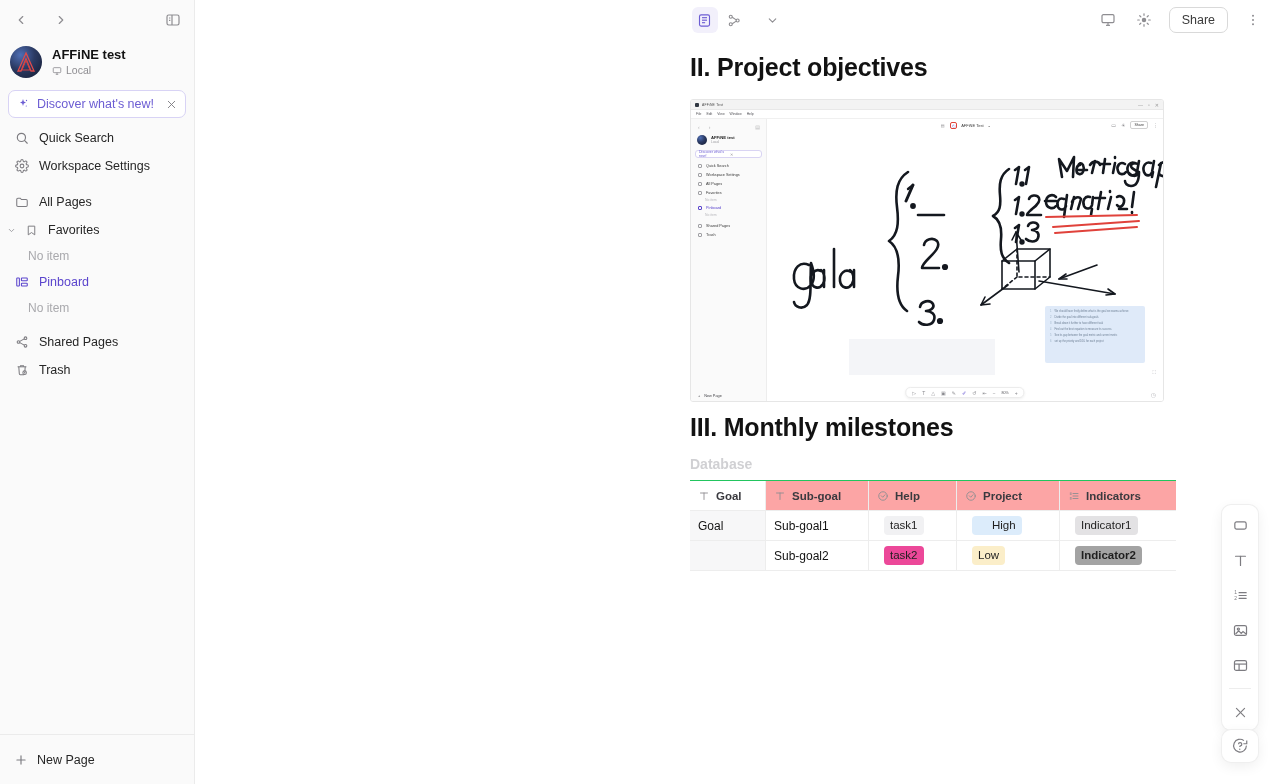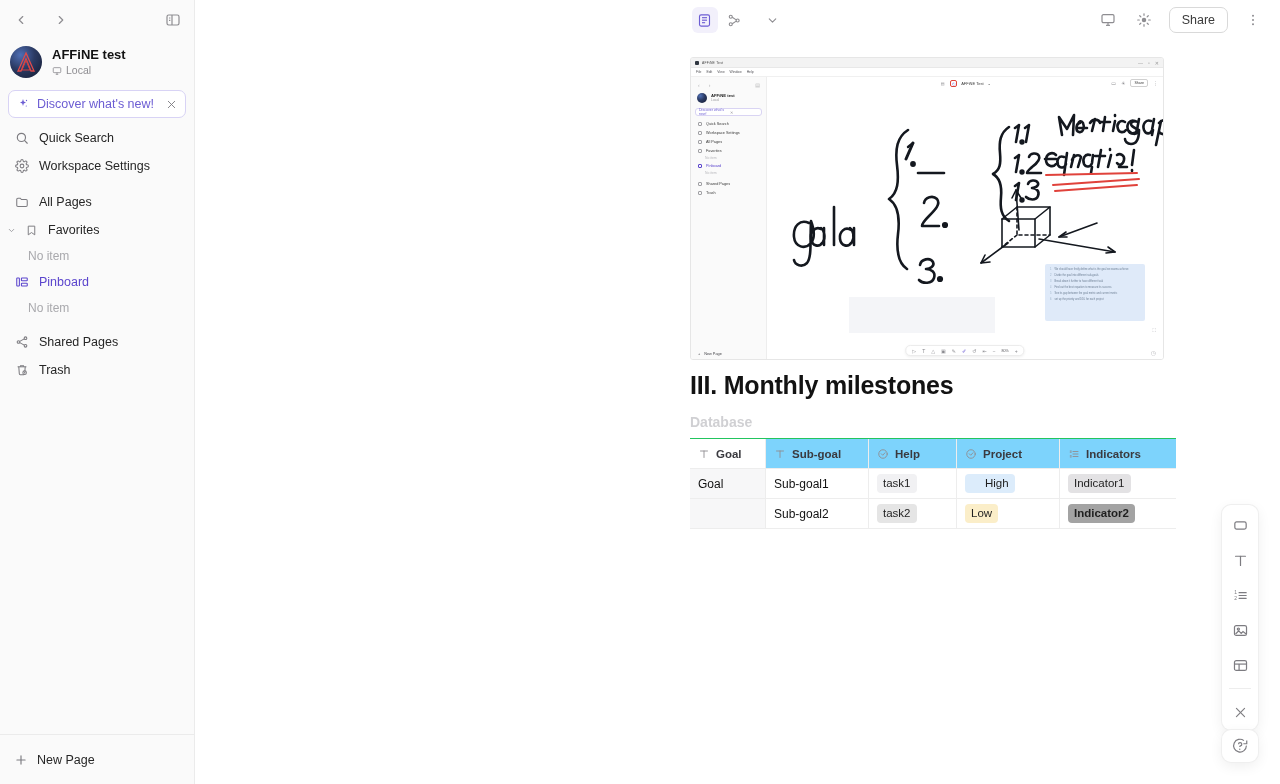--- a/index.html
+++ b/index.html
@@ -216,27 +216,27 @@
     border-right: 1px solid #ededed;
     display: flex; align-items: center;
     height: 29px; padding: 0 8px; font-size: 12px; color: #121212;
     flex: 0 0 auto;
   }
   .db-cell.c0 { width: 76px; background: #f7f7f8; }
   .db-cell.c1 { width: 103px; }
   .db-cell.c2 { width: 88px; }
   .db-cell.c3 { width: 103px; }
   .db-cell.c4 { width: 116px; border-right: none; }
-  .db-row.header .db-cell { height: 29px; gap: 6px; font-weight: 700; font-size: 11.5px; color: #3a3a3f; background: #7dd3fc; }
+  .db-row.header .db-cell { height: 29px; gap: 6px; font-weight: 700; font-size: 11.5px; color: #3a3a3f; background: #fca5a5; }
   .db-row.header .db-cell.c0 { background: #fff; }
   .hdr-icon { color: #8e8d91; display: flex; align-items: center; }
   .db-row .db-cell.c0.filled { background: #f7f7f8; }
   .tag {
     border-radius: 4px; padding: 2px 6px; font-size: 11.5px; line-height: 15px;
-    color: #1f1f1f; display: inline-block;
+    color: #1f1f1f; display: inline-block; margin-left: 7px;
   }
 
   
   .rt {
     position: absolute; right: 22px; top: 505px;
     width: 36px; background: #fff; border-radius: 9px;
     box-shadow: 0 0 0 1px #efefef, 0 4px 14px rgba(0,0,0,.07);
     display: flex; flex-direction: column; align-items: center;
     padding: 7px 0 5px 0; gap: 9px;
   }
@@ -480,20 +480,21 @@
               <circle cx="12" cy="5.5" r="1.5"></circle>
               <circle cx="12" cy="12" r="1.5"></circle>
               <circle cx="12" cy="18.5" r="1.5"></circle>
             </svg>
         </div>
       </div>
     </div>
 
     <div class="doc">
 
+      <div class="h1">II. Project objectives</div>
 
       <div class="embed">
         <div class="em-titlebar">
           <span class="em-dot"></span>
           <span class="em-ttl">AFFiNE Test</span>
           <span class="em-winbtns">
               <span>—</span>
               <span>▫</span>
               <span>✕</span>
             </span>
@@ -782,21 +783,21 @@
             </div>
           <div class="db-cell c4">
               <span class="tag" style="background: rgb(227, 226, 228);">Indicator1</span>
             </div>
         </div>
 
         <div class="db-row">
           <div class="db-cell c0 filled"></div>
           <div class="db-cell c1">Sub-goal2</div>
           <div class="db-cell c2">
-              <span class="tag" style="background: #e5e5e5;">task2</span>
+              <span class="tag" style="background: #ec4899;">task2</span>
             </div>
           <div class="db-cell c3">
               <span class="tag" style="background: rgb(251, 238, 201);">Low</span>
             </div>
           <div class="db-cell c4">
               <span class="tag" style="background: #a3a3a3; font-weight: bold;">Indicator2</span>
             </div>
         </div>
 
 

